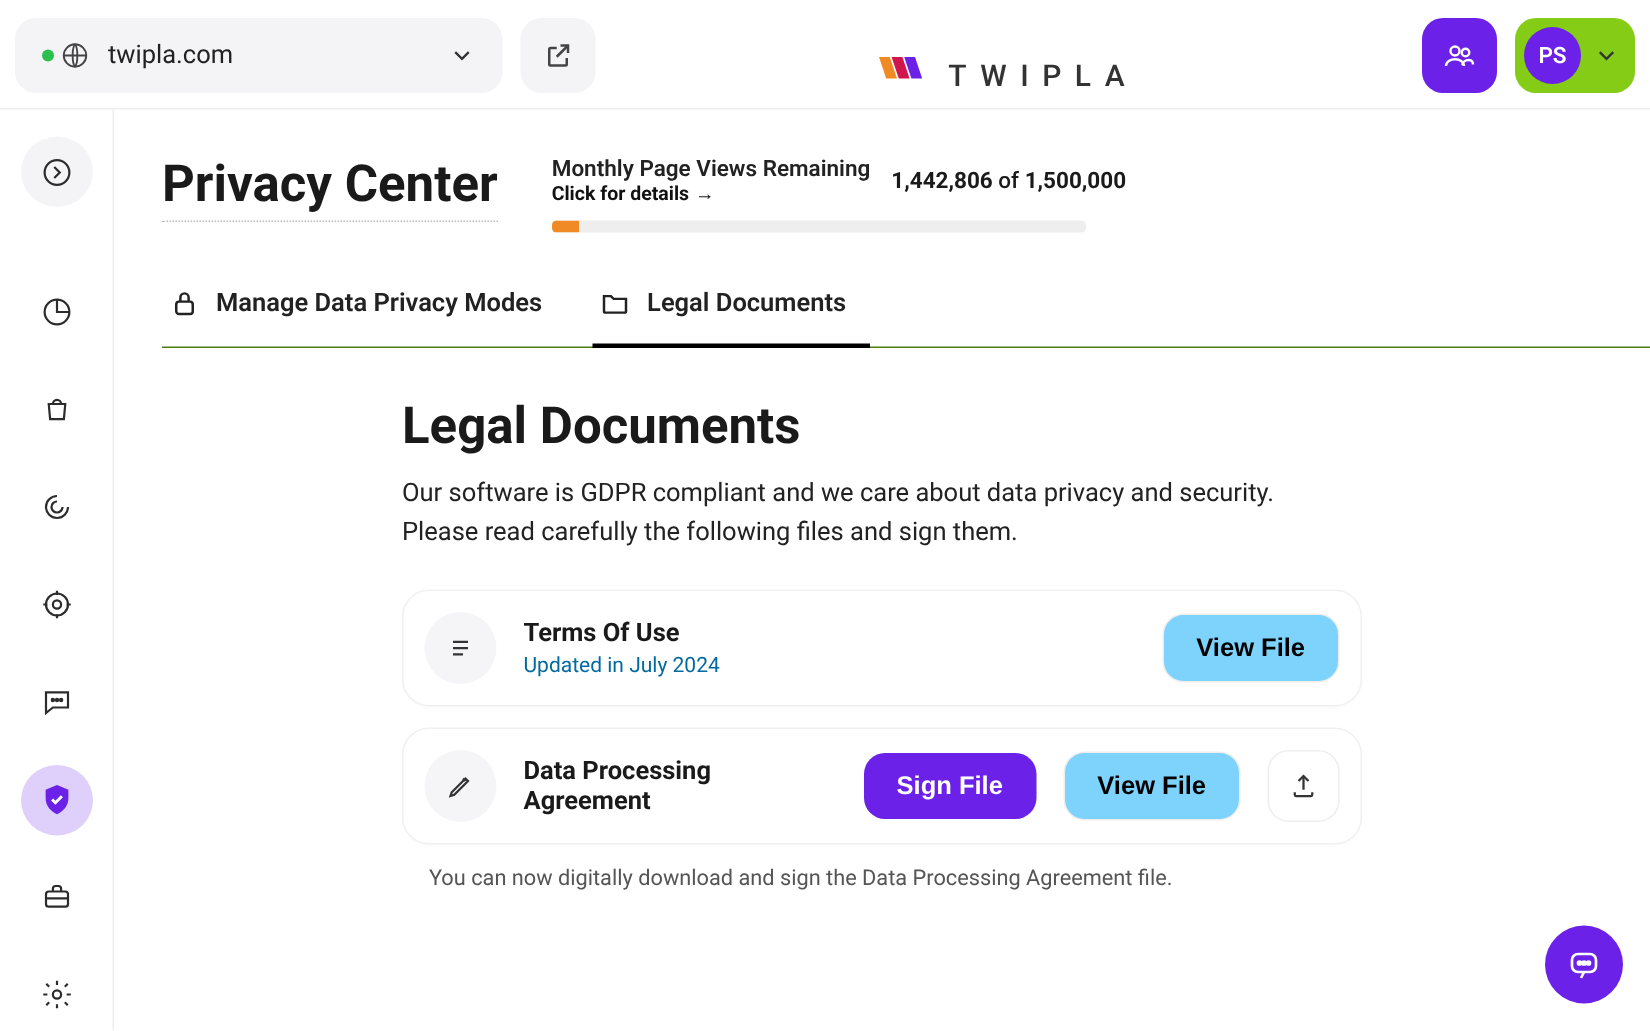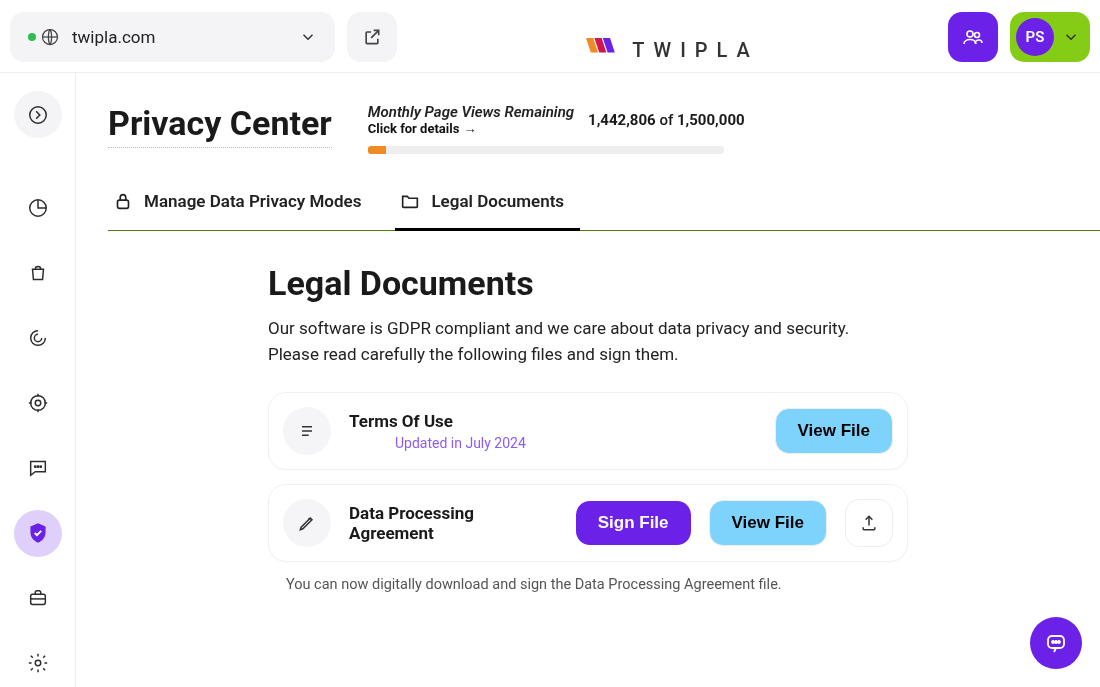--- a/index.html
+++ b/index.html
@@ -83,21 +83,21 @@
     .side-item.active .shield-fill { fill:#6b21e8; }
 
     .main { flex:1; padding:30px 0 0 32px; overflow:auto; }
     .top-row { display:flex; align-items:flex-start; gap:36px; }
     .page-title {
       font-size:34px; font-weight:700; border-bottom:1px dotted #bbb;
       padding-bottom:4px;
     }
     .quota { min-width:360px; }
     .quota-row1 { display:flex; align-items:center; gap:14px; }
-    .quota-label { font-size:15px; font-weight:600; color:#222;font-style:italic; }
+    .quota-label { font-size:15px; font-weight:600; color:#222; }
     .quota-details { font-size:13px; font-weight:700; color:#111; display:flex; align-items:center; gap:4px; cursor:pointer; }
     .quota-nums { font-size:15px; font-weight:700; }
     .quota-nums .of { font-weight:500; }
     .quota-bar { height:8px; background:#eee; border-radius:3px; margin-top:10px; width:356px; overflow:hidden; }
     .quota-fill { height:100%; background:#f08a24; width:5%; }
 
     .tabs { display:flex; gap:18px; margin-top:28px; border-bottom:1px solid #4d7c0f; }
     .tab {
       display:flex; align-items:center; gap:10px; padding:8px 16px 16px 4px;
       font-size:17px; font-weight:600; color:#222; cursor:pointer;
@@ -115,21 +115,21 @@
       margin-bottom:14px; box-shadow:0 1px 2px rgba(0,0,0,0.02);
       max-width:640px;
       justify-content:center;
     }
     .doc-icon {
       width:48px; height:48px; border-radius:50%; background:#f5f5f7;
       display:flex; align-items:center; justify-content:center;
     }
     .doc-info { flex:1; }
     .doc-title { font-size:17px; font-weight:700; }
-    .doc-sub { font-size:14px; color:#8b5cf6; margin-top:4px;margin-left:46px; }
+    .doc-sub { font-size:14px; color:#0369a1; margin-top:4px; }
     .btn-white {
       background:#7dd3fc; border:1px solid #eee; border-radius:14px;
       padding:12px 22px; font-size:17px; font-weight:600; cursor:pointer;
     }
     .btn-purple {
       background:#6b21e8; color:#ffffff; border:none; border-radius:14px;
       padding:12px 22px; font-size:17px; font-weight:600; cursor:pointer;
     }
     .btn-icon {
       width:48px; height:48px; border-radius:14px; background:#fff; border:1px solid #eee;

